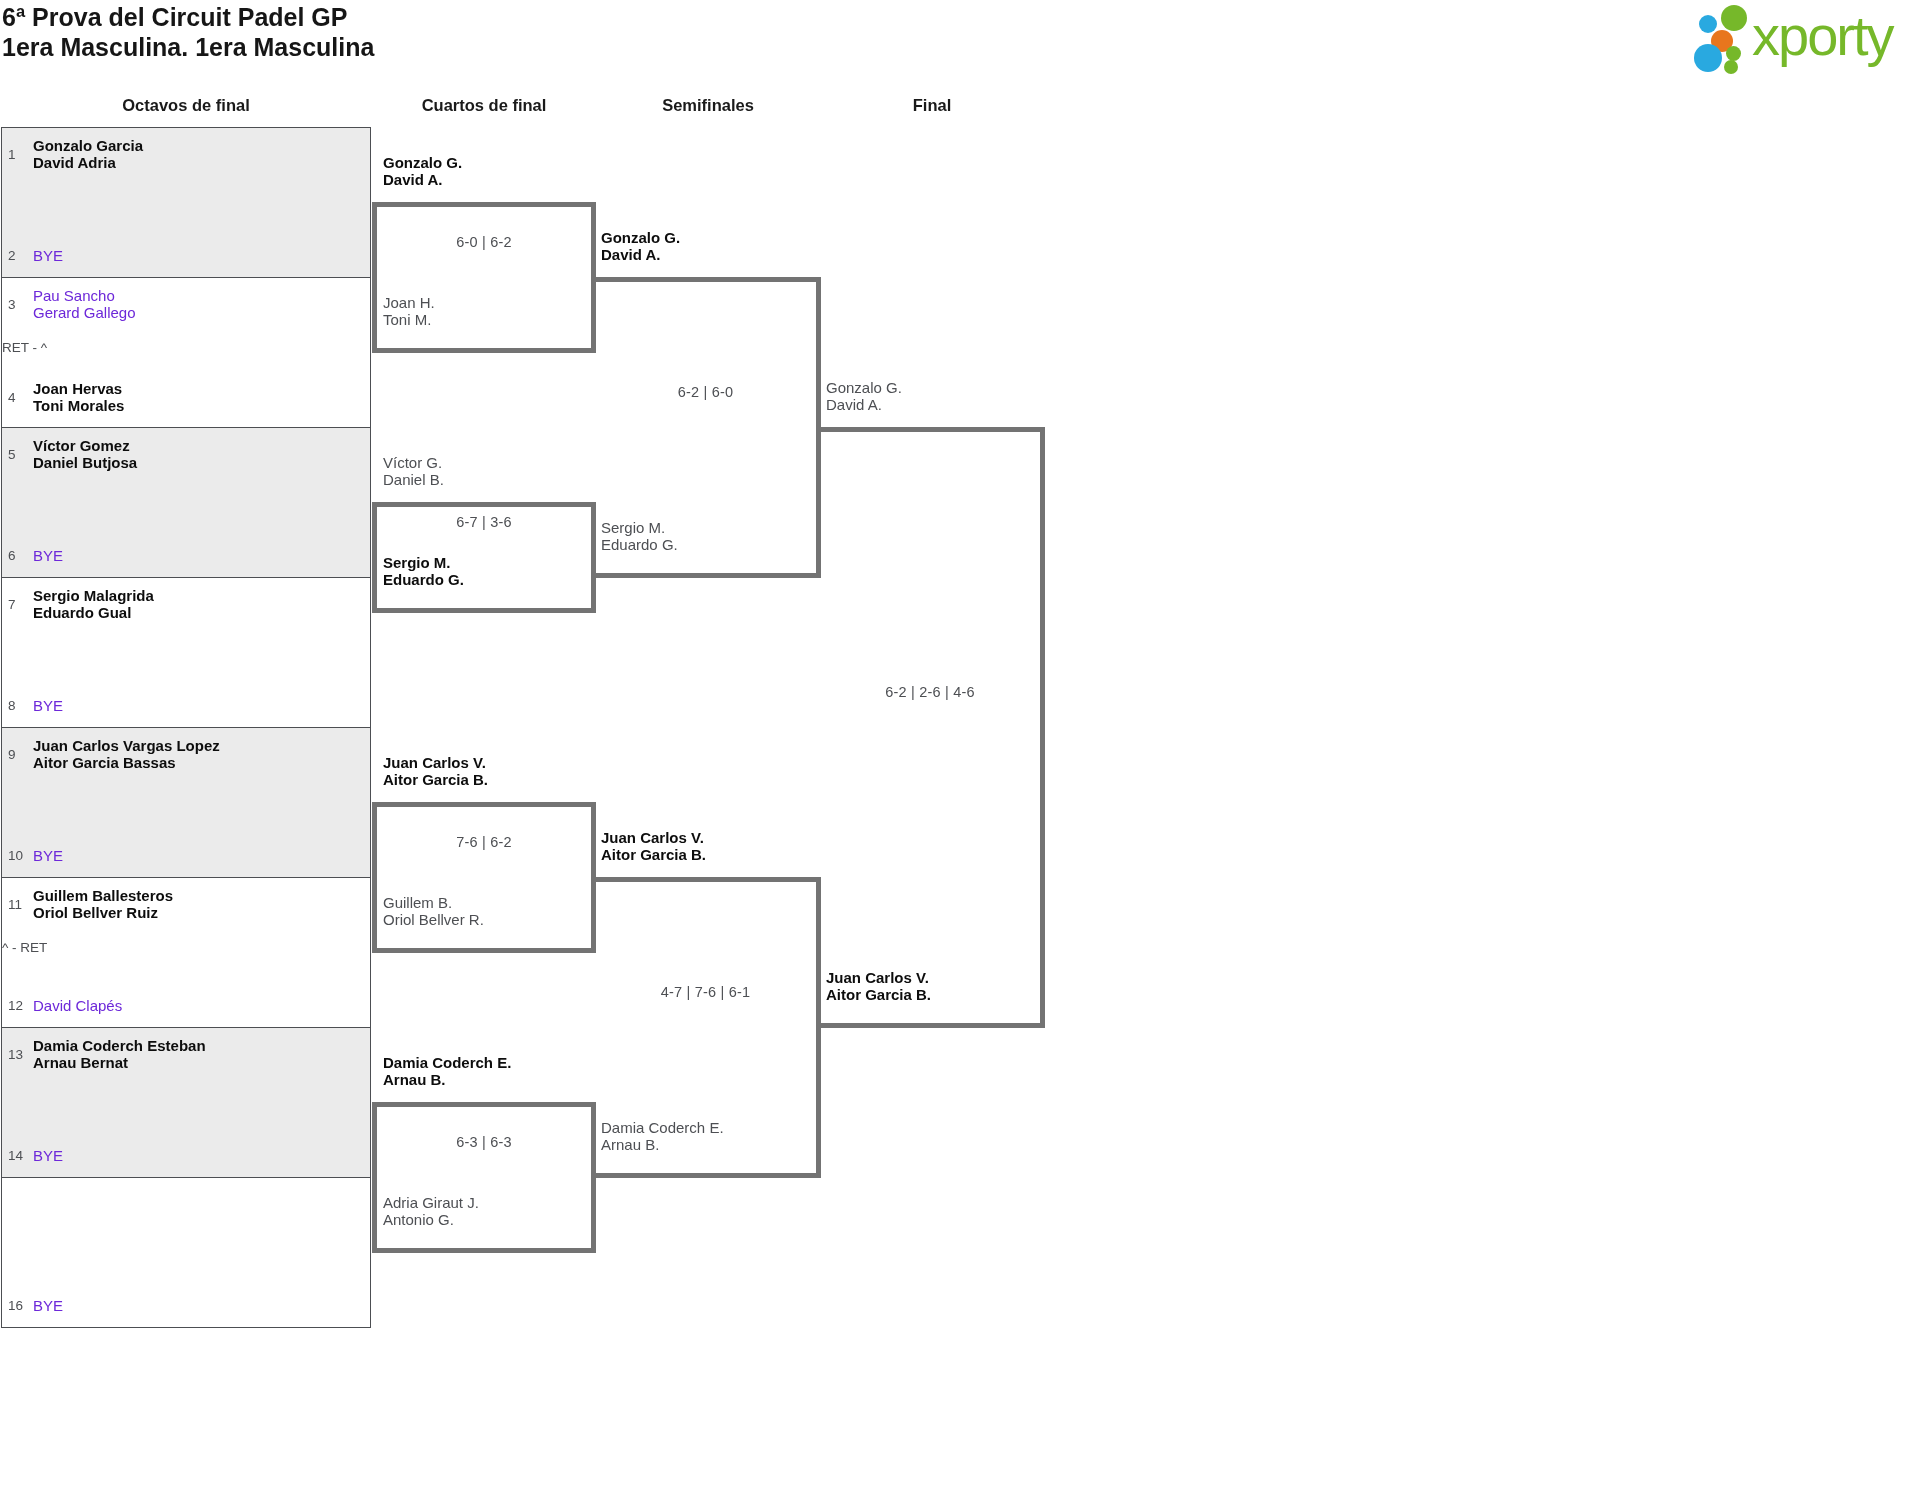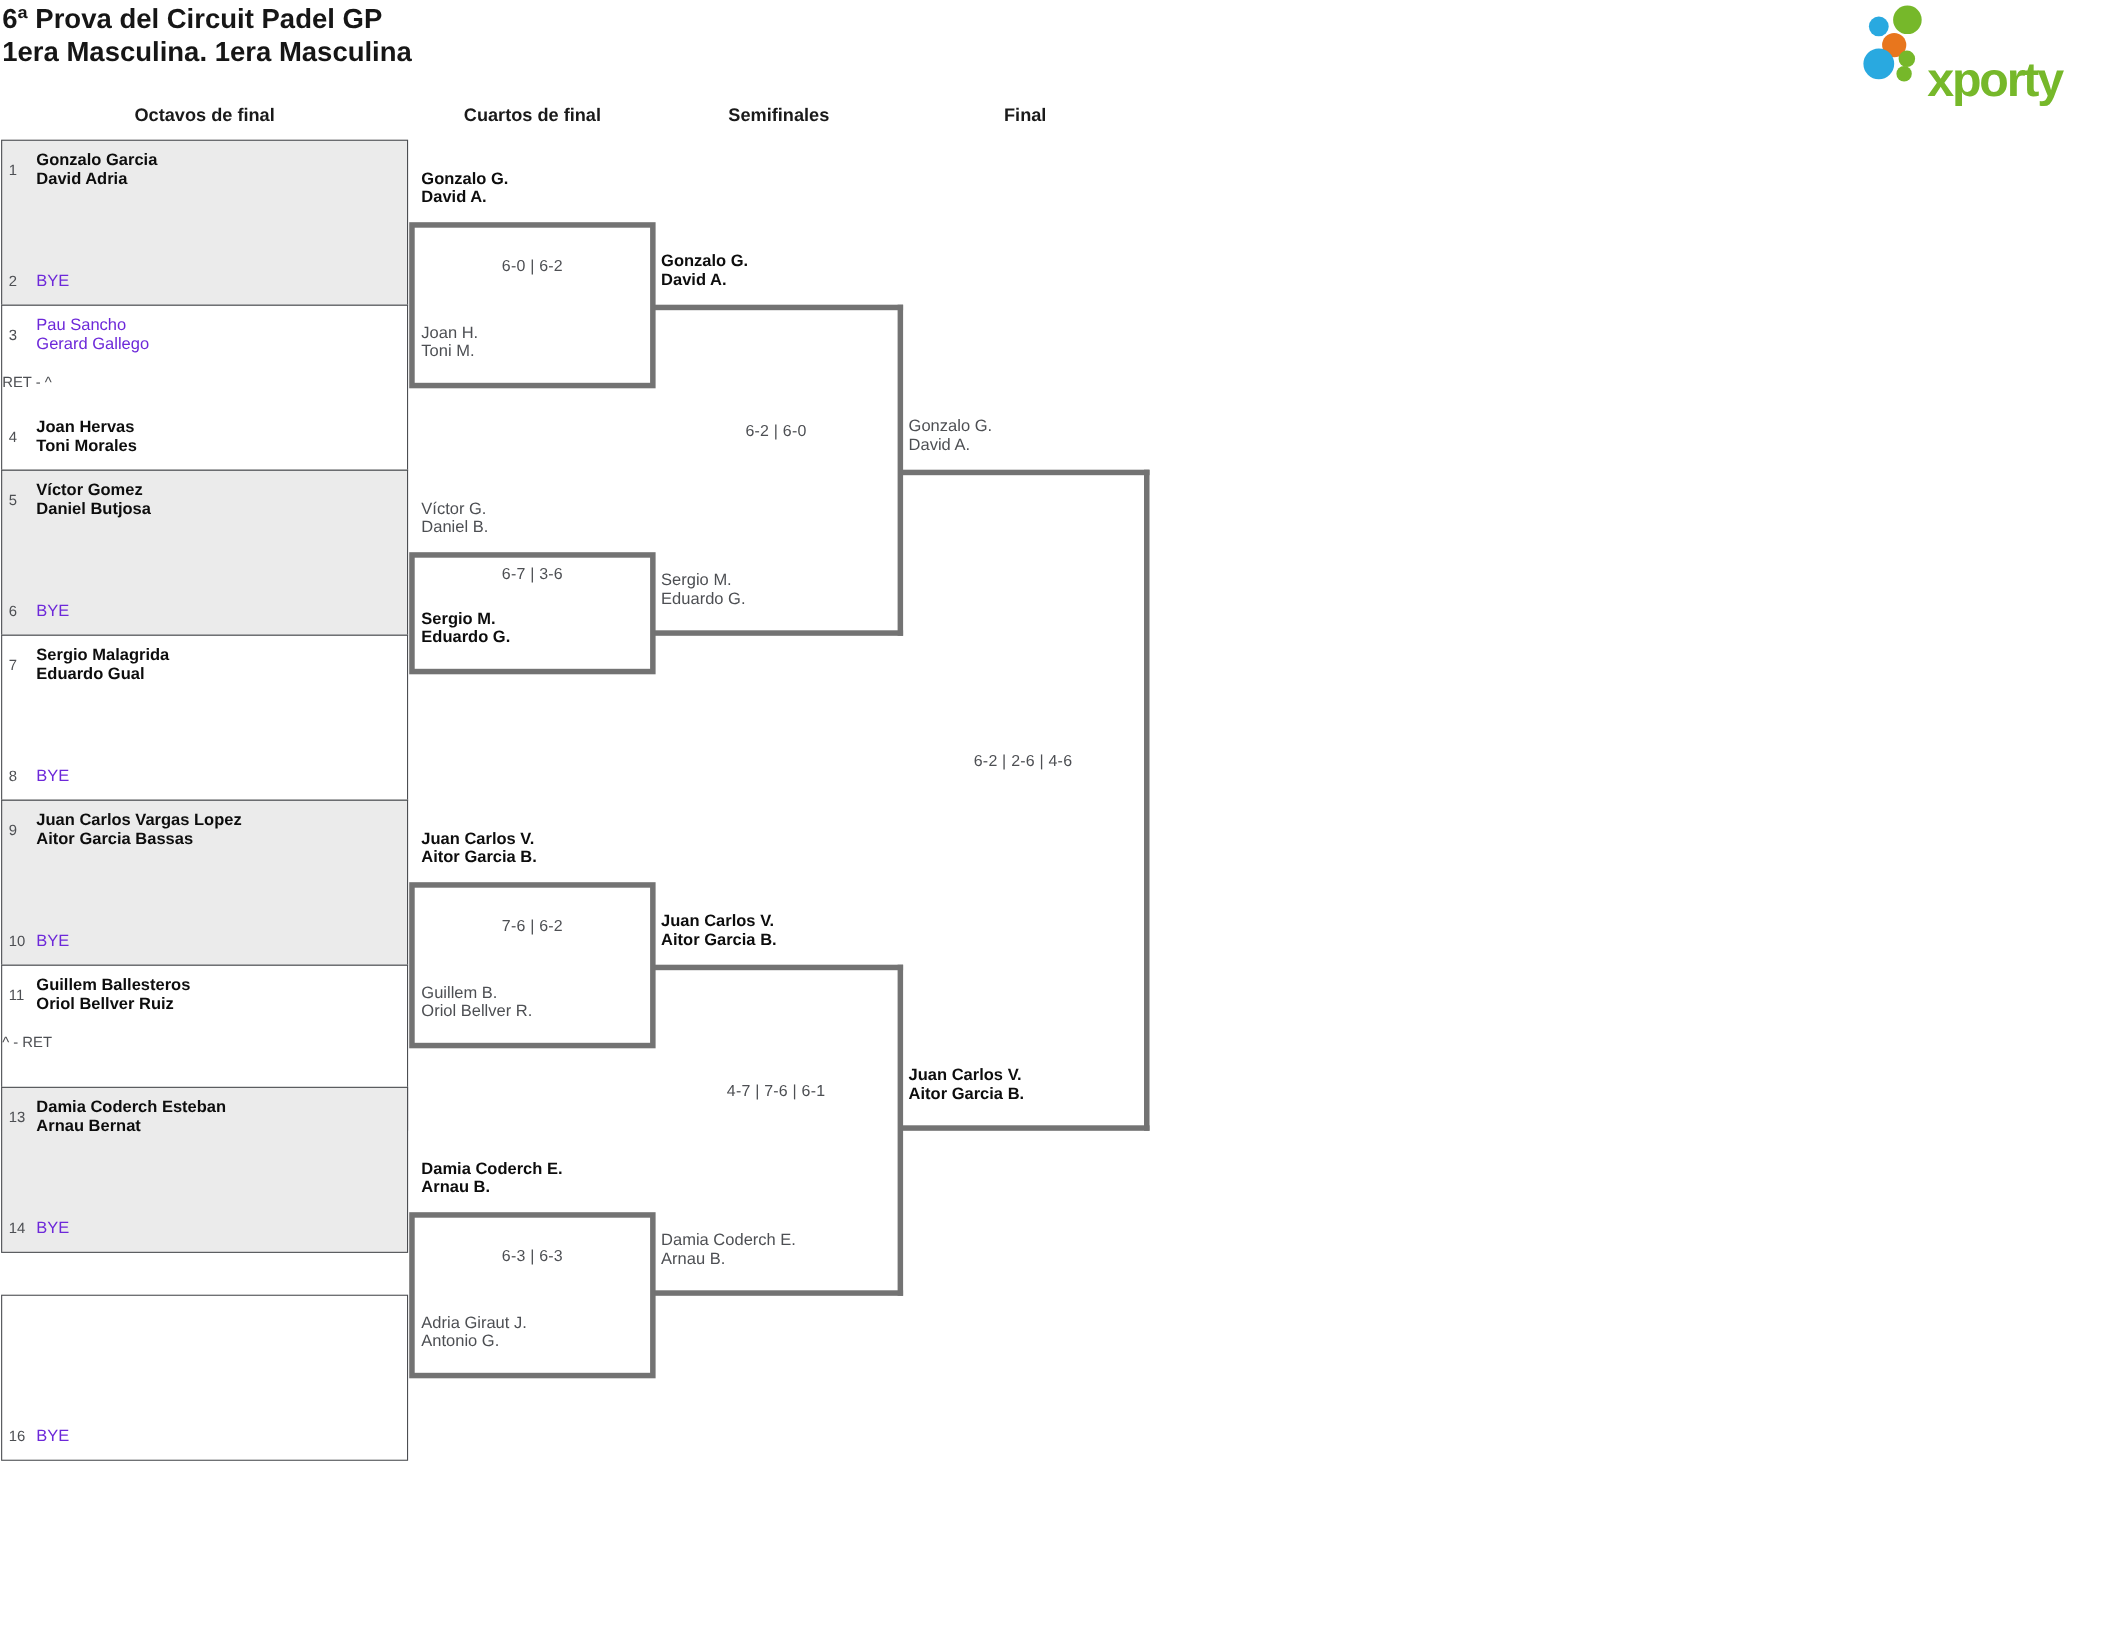--- a/index.html
+++ b/index.html
@@ -33,22 +33,22 @@
         font-size:14.5px;color:#4d4f53;letter-spacing:.2px;}
   
   .logo{position:absolute;left:1692px;top:4px;width:228px;height:74px;}
   .dot{position:absolute;border-radius:50%;}
   .dot.d1{left:29px;top:1px;width:26px;height:26px;}
   .dot.d2{left:7px;top:11px;width:18px;height:18px;}
   .dot.d3{left:19px;top:26px;width:22px;height:22px;}
   .dot.d4{left:34px;top:42px;width:15px;height:15px;}
   .dot.d5{left:2px;top:40px;width:28px;height:28px;}
   .dot.d6{left:32px;top:56px;width:14px;height:14px;}
-  .wordmark{position:absolute;left:60px;top:0px;font-size:44px;line-height:1.15;
-        font-weight:700;letter-spacing:-2px;margin-top:44px;}
+  .wordmark{position:absolute;left:60px;top:0px;font-size:56px;line-height:1.15;
+        font-weight:400;letter-spacing:-2px;}
 </style>
 </head>
 <body>
 
 <div class="page">
 
   <div class="title-block">
     <div class="title-line">6ª Prova del Circuit Padel GP</div>
     <div class="title-line">1era Masculina. 1era Masculina</div>
   </div>
@@ -155,21 +155,21 @@
           </div>
         </div>
         <div class="slot bottom">
           <div class="seed">12</div>
           <div class="names">
             <div>David Clapés</div>
           </div>
         </div>
         <div class="note">^ - RET</div>
       </div>
-      <div class="r16-box shaded" style="top: 988px; padding-left: 40px;">
+      <div class="r16-box shaded" style="top: 1027px; padding-left: 40px;">
         <div class="slot top winner">
           <div class="seed">13</div>
           <div class="names">
             <div>Damia Coderch Esteban</div>
             <div>Arnau Bernat</div>
           </div>
         </div>
         <div class="slot bottom">
           <div class="seed">14</div>
           <div class="names">

